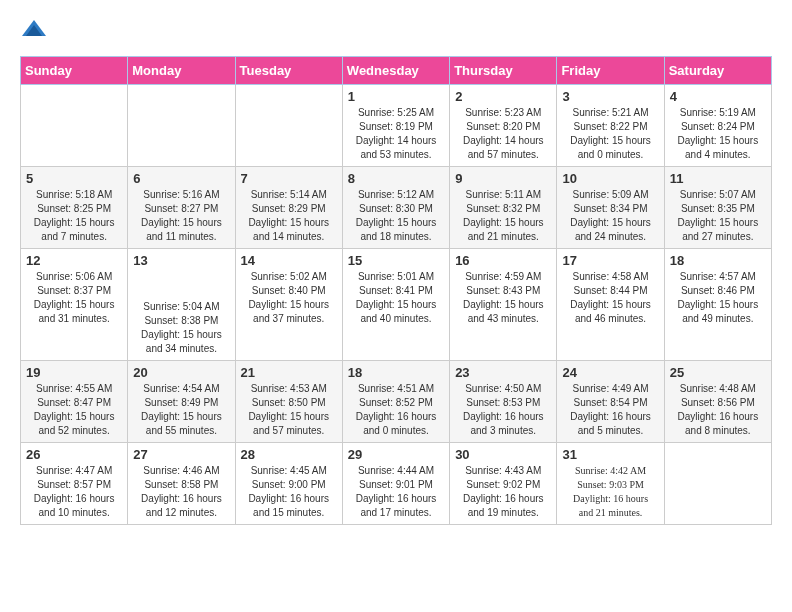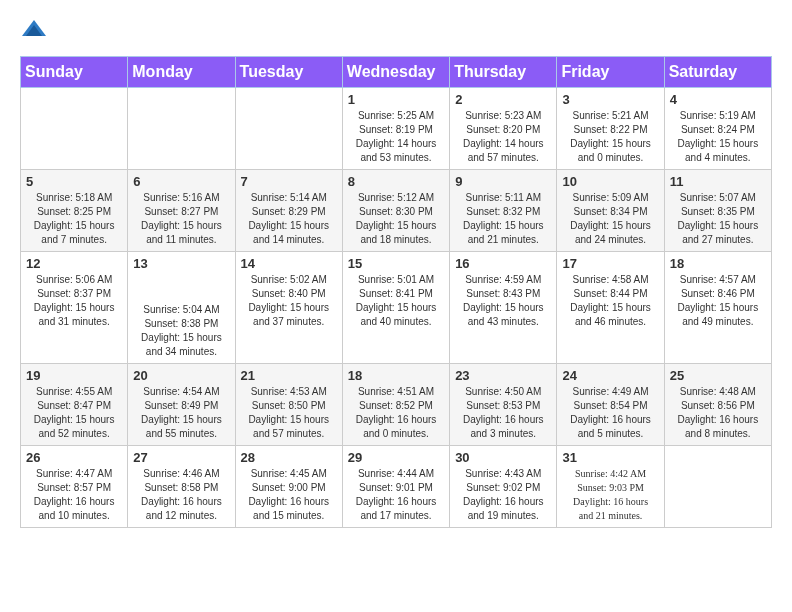--- a/index.html
+++ b/index.html
@@ -52,23 +52,23 @@
     .location {
       font-size: 15px;
       color: #555;
     }
     table {
       width: 100%;
       border-collapse: collapse;
       table-layout: fixed;
     }
     thead tr th {
-      background-color: #8b5cf6;
+      background-color: #ec4899;
       color: #fff;
-      font-size: 16px;
+      font-size: 13px;
       font-weight: bold;
       padding: 6px 4px;
       text-align: left;
       border: 1px solid #aac8e8;
     }
     tbody tr td {
       border: 1px solid #ccc;
       vertical-align: top;
       padding: 4px 5px;
       font-size: 10.5px;

